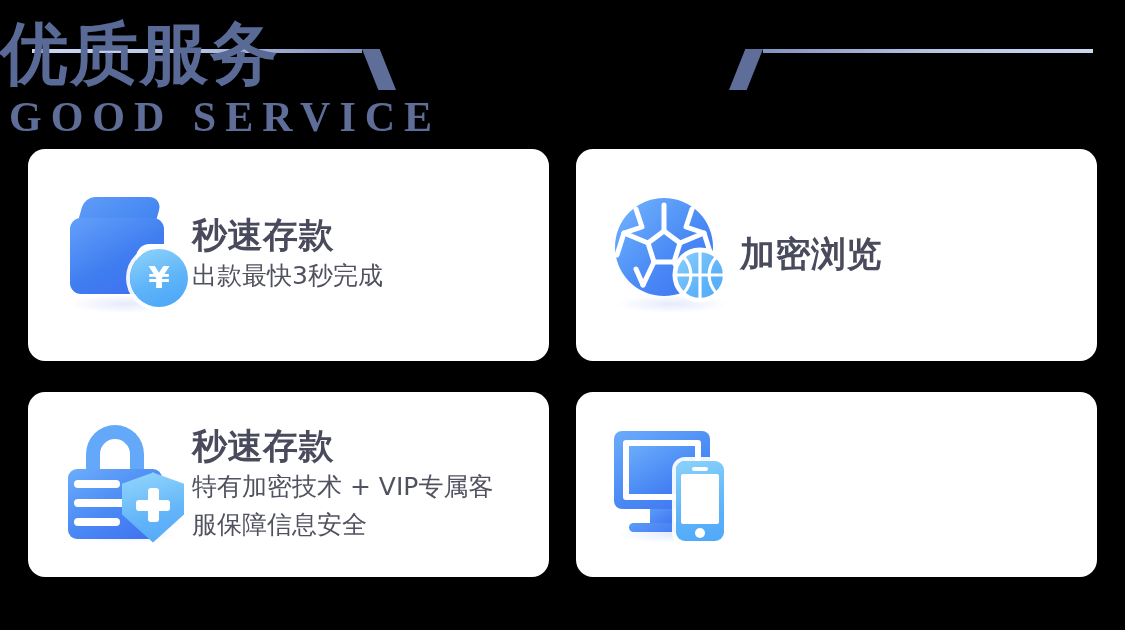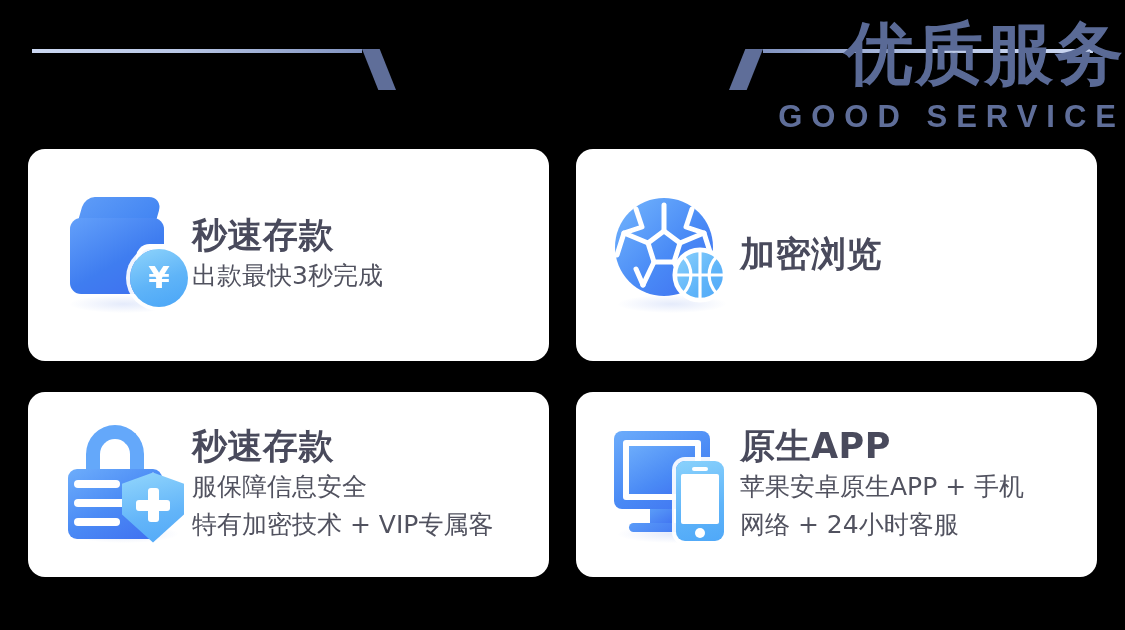--- a/index.html
+++ b/index.html
@@ -56,42 +56,41 @@
   .slant-right {
     right: 362px;
     clip-path: polygon(48% 0, 100% 0, 52% 100%, 0 100%);
   }
 
   .title-block {
     position: absolute;
     top: 0;
     left: 0;
     width: 1125px;
-    text-align: right;
+    text-align: left;
   }
 
   .title-cn {
     font-family: "DejaVu Sans", "Liberation Sans", sans-serif;
     font-size: 68px;
     line-height: 92px;
     font-weight: bold;
     color: #5a6a96;
     letter-spacing: 2px;
     padding-top: 8px;
   }
 
   .title-en {
-    font-family: Liberation Sans, sans-serif;
-    font-size: 31px;
+    font-family: Liberation Serif, serif;
+    font-size: 42px;
     line-height: 34px;
     font-weight: bold;
     color: #5f6e99;
     letter-spacing: 9px;
     padding-left: 9px;
-    margin-left: 44px;
   }
 
   
   .grid {
     position: absolute;
     top: 149px;
     left: 28px;
     width: 1069px;
     display: grid;
     grid-template-columns: 521px 521px;
@@ -437,40 +436,35 @@
         <div class="lock-body"></div>
         <div class="lock-line l1"></div>
         <div class="lock-line l2"></div>
         <div class="lock-line l3"></div>
         <div class="shield"></div>
         <div class="shield-cross-h"></div>
         <div class="shield-cross-v"></div>
       </div>
       <div class="card-text">
         <div class="card-title">秒速存款</div>
+        <div class="card-sub">特有加密技术 + VIP专属客</div>
         <div class="card-sub">服保障信息安全</div>
-        <div class="card-sub">特有加密技术 + VIP专属客</div>
       </div>
     </div>
 
     <div class="card">
       <div class="card-icon">
         <div class="icon-shadow"></div>
         <div class="monitor">
           <div class="monitor-screen"></div>
         </div>
         <div class="monitor-neck"></div>
         <div class="monitor-base"></div>
         <div class="phone">
           <div class="phone-speaker"></div>
           <div class="phone-screen"></div>
           <div class="phone-home"></div>
         </div>
       </div>
-      <div class="card-text">
-        <div class="card-title">原生APP</div>
-        <div class="card-sub">苹果安卓原生APP + 手机</div>
-        <div class="card-sub">网络 + 24小时客服</div>
-      </div>
     </div>
 
   </div>
 </div>
 
 </body></html>

